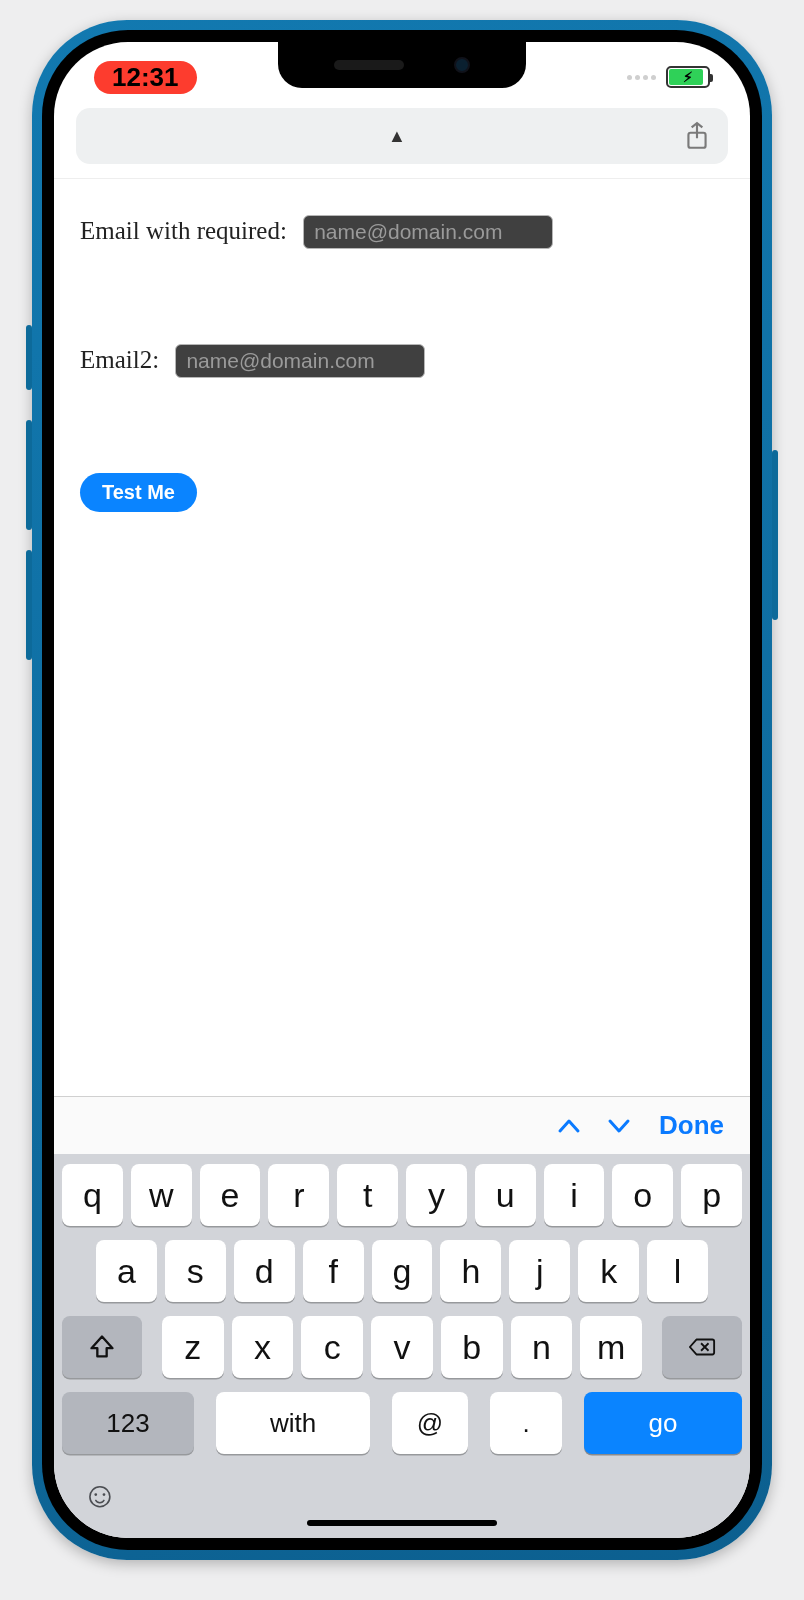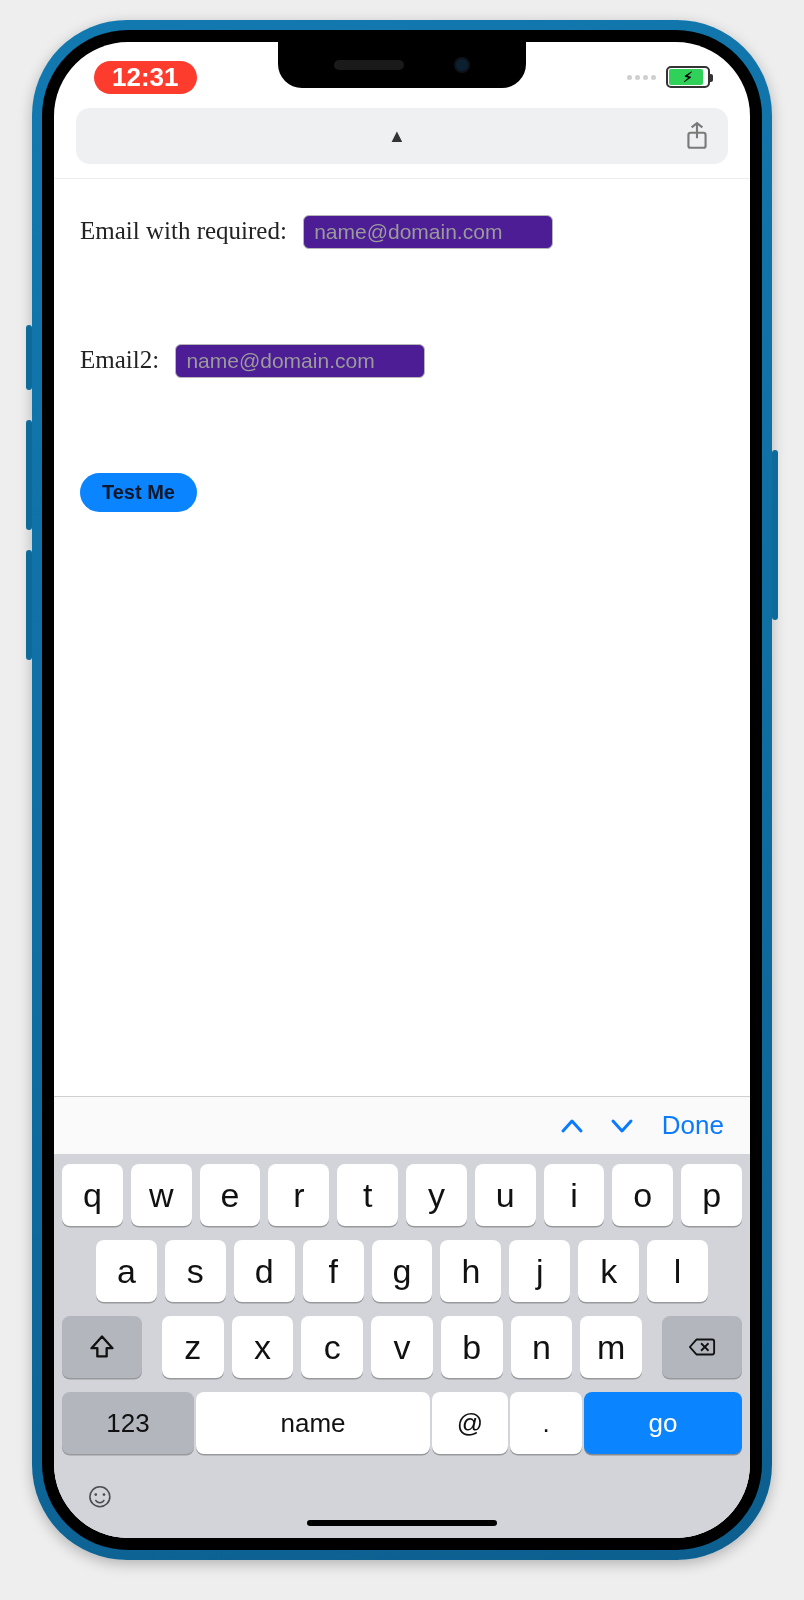--- a/index.html
+++ b/index.html
@@ -53,21 +53,21 @@
     .notch .speaker{ width:70px; height:10px; background:#1a1a1a; border-radius:5px; }
     .notch .cam{ width:16px; height:16px; border-radius:50%; background:#0a2030; border:2px solid #10121a;}
     
     .statusbar{
       height:60px;
       display:flex; justify-content:space-between; align-items:center;
       padding: 10px 40px 0;
       z-index:2;
     }
     .time-pill{
-      background:#fd3c2e; color:#ffffff;
+      background:#fd3c2e; color:#000000;
       padding:1px 18px; border-radius:20px;
       font-size:26px; font-weight:600;
     }
     .status-right{ display:flex; align-items:center; gap:10px; }
     .dots{ display:flex; gap:3px; }
     .dots span{ width:5px;height:5px;border-radius:50%;background:#cfcfcf;}
     .battery{
       width:44px;height:22px;border:2.2px solid #333;border-radius:5px;position:relative;
       display:flex;align-items:center;padding:1px;
     }
@@ -104,73 +104,73 @@
     .lbl{ font-weight:400; }
     .tinput{
       display:inline-block;
       border:1.5px solid #b6b6b6;
       border-radius:6px;
       padding: 4px 10px;
       font-size:21px;
       font-family:-apple-system, sans-serif;
       color:#9a9a9a;
       margin-left:10px;
-      background:#4c1d95;
+      background:#404040;
       min-width:250px;
       vertical-align: baseline;
     }
     .tinput .ph{ color:#9a9a9a; }
     .tinput.focused{
       border:1.5px solid #3c84c7;
       outline:4px solid #9fc7ec;
       border-radius:8px;
       position:relative;
     }
     .tinput.focused .caret{
       display:inline-block; width:2px; height:20px; background:#3b7fc0; vertical-align:middle; margin-right:1px;
     }
     .btn-pill{
       display:inline-block;
-      background:#0a84ff; color:#0f172a;
+      background:#0a84ff; color:#ffffff;
       font-family:-apple-system,sans-serif;
       font-size:20px; font-weight:700;
       padding:8px 22px; border:none; border-radius:22px;
       margin-top:0;
     }
     
     .kbd-acc{
       height:58px;
       background:#fafafa;
       border-top:1px solid #d0d0d0;
       display:flex; align-items:center; justify-content:flex-end;
       padding: 0 26px; gap:28px;
       font-family:-apple-system,sans-serif;
     }
     .kbd-acc .nav{ color:#0a7aff; display:flex; align-items:center; gap:26px; }
     .kbd-acc svg{ width:24px;height:18px;display:block; }
-    .kbd-acc .done{ color:#0a7aff; font-size:26px; }
+    .kbd-acc .done{ color:#0a7aff; font-size:26px;font-weight:bold; }
     
     .keyboard{
       background:#d2d4d9;
       padding:10px 8px 20px;
       font-family:-apple-system,sans-serif;
     }
     .krow{ display:flex; gap:8px; margin-bottom:14px; justify-content:center;}
     .key{
       background:#fff; border-radius:8px;
       box-shadow: 0 1.5px 0 rgba(0,0,0,.28);
       flex:1; height:62px;
       display:flex;align-items:center;justify-content:center;
       font-size:34px; color:#111;
     }
     .krow.r2{ padding:0 34px; }
     .key.fn{ background:#b3b6bd; flex:0 0 80px; }
     .key.fn svg{ width:28px;height:28px; }
     .spacer{ flex:0 0 4px; }
-    .brow{ display:flex; gap:2px; margin-bottom:18px;}
+    .brow{ display:flex; gap:22px; margin-bottom:18px;}
     .brow .key{ height:62px; font-size:26px;}
     .k-123{ background:#b3b6bd; flex:0 0 132px; font-size:26px;}
     .k-space{ flex:1; font-size:26px; }
     .k-at{ flex:0 0 76px; font-size:30px;}
     .k-dot{ flex:0 0 72px; font-size:30px;}
     .k-go{ background:#0a84ff; color:#fff; flex:0 0 158px; font-size:28px; box-shadow: 0 1.5px 0 rgba(0,0,0,.35);}
     .emoji-row{ padding:2px 18px 4px; }
     .emoji-btn{ width:40px;height:40px;border:none;background:none;color:#4b4d52;font-size:36px;}
     .home-ind{
       position:absolute; bottom:12px; left:50%; transform:translateX(-50%);
@@ -292,21 +292,21 @@
           <div class="spacer"></div>
           <div class="key fn">
             <svg viewBox="0 0 30 24" fill="none" stroke="#111" stroke-width="2" stroke-linejoin="round">
                 <path d="M9 4 H26 a2 2 0 0 1 2 2 V18 a2 2 0 0 1 -2 2 H9 L2 12 Z"></path>
                 <path d="M14 8 L22 16 M22 8 L14 16"></path>
               </svg>
           </div>
         </div>
         <div class="brow">
           <div class="key k-123">123</div>
-          <div class="key k-space">name</div>
+          <div class="key k-space">with</div>
           <div class="key k-at">@</div>
           <div class="key k-dot">.</div>
           <div class="key k-go">go</div>
         </div>
         <div class="emoji-row">
           <button class="emoji-btn">☺</button>
         </div>
       </div>
 
       <div class="home-ind"></div>

